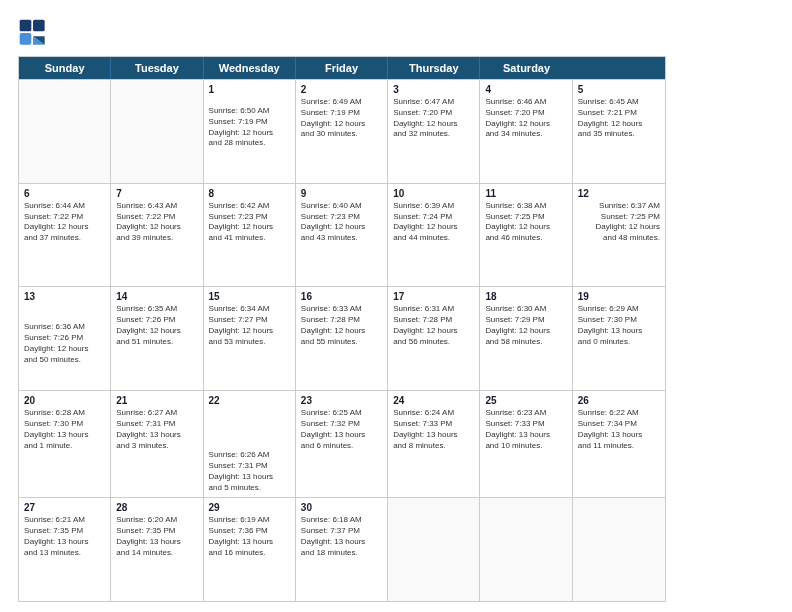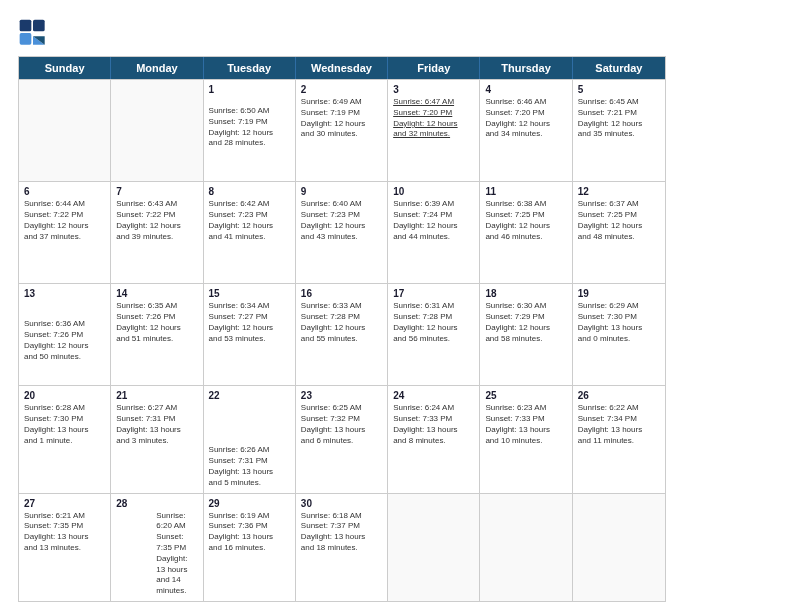--- a/index.html
+++ b/index.html
@@ -132,21 +132,20 @@
     </div>
     <div class="title-block">
       <div class="main-title"></div>
       <div class="subtitle"></div>
     </div>
   </div>
 
   <div class="calendar">
     <div class="cal-header-row">
     <div class="cal-header-cell">Sunday</div>
-        <div class="cal-header-cell">Monday</div>
         <div class="cal-header-cell">Tuesday</div>
         <div class="cal-header-cell">Wednesday</div>
         <div class="cal-header-cell">Friday</div>
         <div class="cal-header-cell">Thursday</div>
         <div class="cal-header-cell">Saturday</div>
       </div>
     <div class="cal-body">
     <div class="cal-row">
           <div class="cal-cell empty"></div>
           <div class="cal-cell empty"></div>
@@ -159,21 +158,21 @@
           </div>
           <div class="cal-cell">
             <div class="day-num">2</div>
             <div class="day-info" style="white-space: pre-line;">Sunrise: 6:49 AM
 Sunset: 7:19 PM
 Daylight: 12 hours
 and 30 minutes.</div>
           </div>
           <div class="cal-cell">
             <div class="day-num">3</div>
-            <div class="day-info" style="white-space: pre-line; text-decoration: underline;">Sunrise: 6:47 AM
+            <div class="day-info" style="white-space: pre-line;">Sunrise: 6:47 AM
 Sunset: 7:20 PM
 Daylight: 12 hours
 and 32 minutes.</div>
           </div>
           <div class="cal-cell">
             <div class="day-num">4</div>
             <div class="day-info" style="white-space: pre-line;">Sunrise: 6:46 AM
 Sunset: 7:20 PM
 Daylight: 12 hours
 and 34 minutes.</div>
@@ -224,21 +223,21 @@
           </div>
           <div class="cal-cell">
             <div class="day-num">11</div>
             <div class="day-info" style="white-space: pre-line;">Sunrise: 6:38 AM
 Sunset: 7:25 PM
 Daylight: 12 hours
 and 46 minutes.</div>
           </div>
           <div class="cal-cell">
             <div class="day-num">12</div>
-            <div class="day-info" style="white-space: pre-line;">Sunrise: 6:37 AM
+            <div class="day-info" style="white-space: pre-line; text-align: right;">Sunrise: 6:37 AM
 Sunset: 7:25 PM
 Daylight: 12 hours
 and 48 minutes.</div>
           </div>
         </div>
         <div class="cal-row">
           <div class="cal-cell">
             <div class="day-num">13</div>
             <div class="day-info" style="white-space: pre-line; margin-top: 20px;">Sunrise: 6:36 AM
 Sunset: 7:26 PM
@@ -342,21 +341,21 @@
         <div class="cal-row">
           <div class="cal-cell">
             <div class="day-num">27</div>
             <div class="day-info" style="white-space: pre-line;">Sunrise: 6:21 AM
 Sunset: 7:35 PM
 Daylight: 13 hours
 and 13 minutes.</div>
           </div>
           <div class="cal-cell">
             <div class="day-num">28</div>
-            <div class="day-info" style="white-space: pre-line; margin-left: 40px;">Sunrise: 6:20 AM
+            <div class="day-info" style="white-space: pre-line;">Sunrise: 6:20 AM
 Sunset: 7:35 PM
 Daylight: 13 hours
 and 14 minutes.</div>
           </div>
           <div class="cal-cell">
             <div class="day-num">29</div>
             <div class="day-info" style="white-space: pre-line;">Sunrise: 6:19 AM
 Sunset: 7:36 PM
 Daylight: 13 hours
 and 16 minutes.</div>

